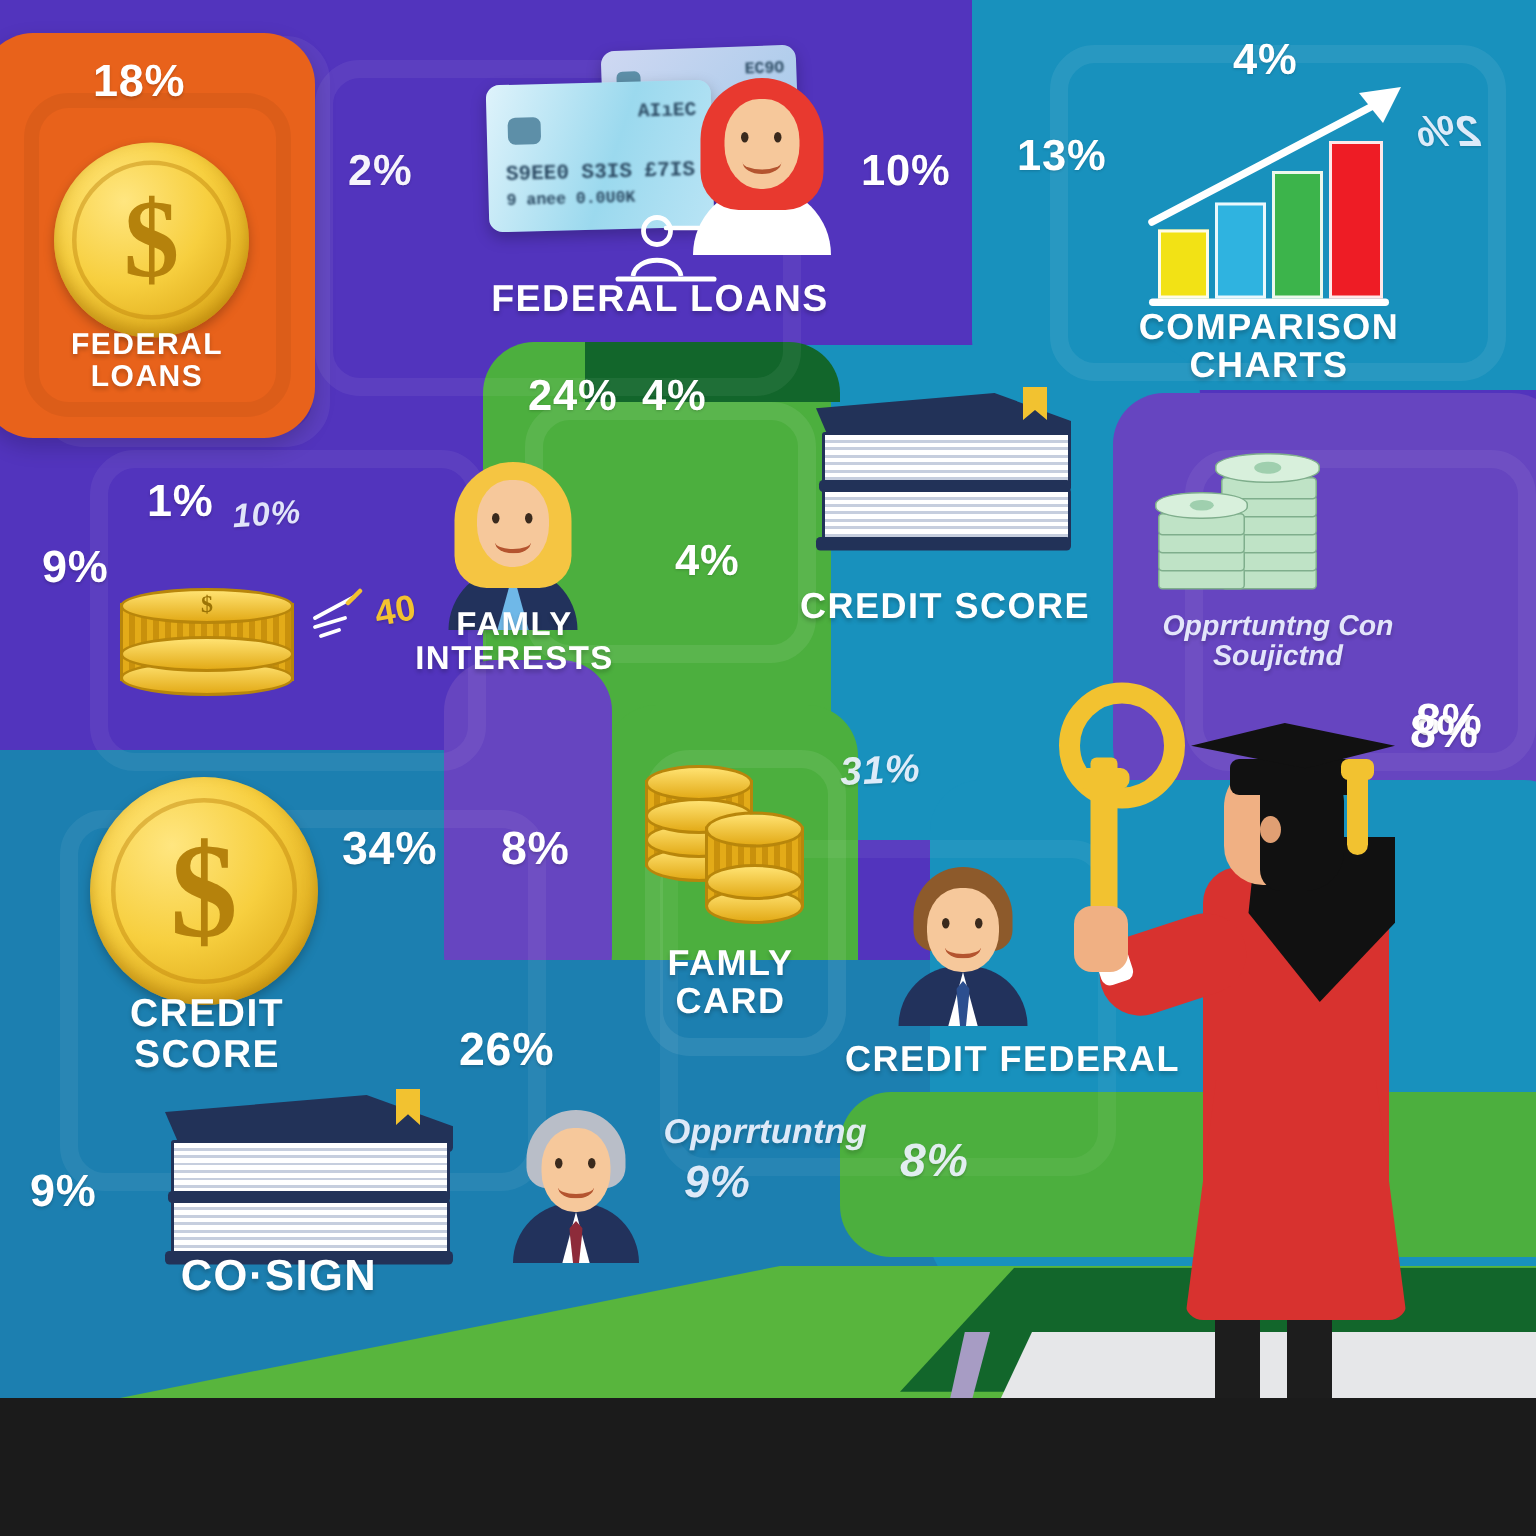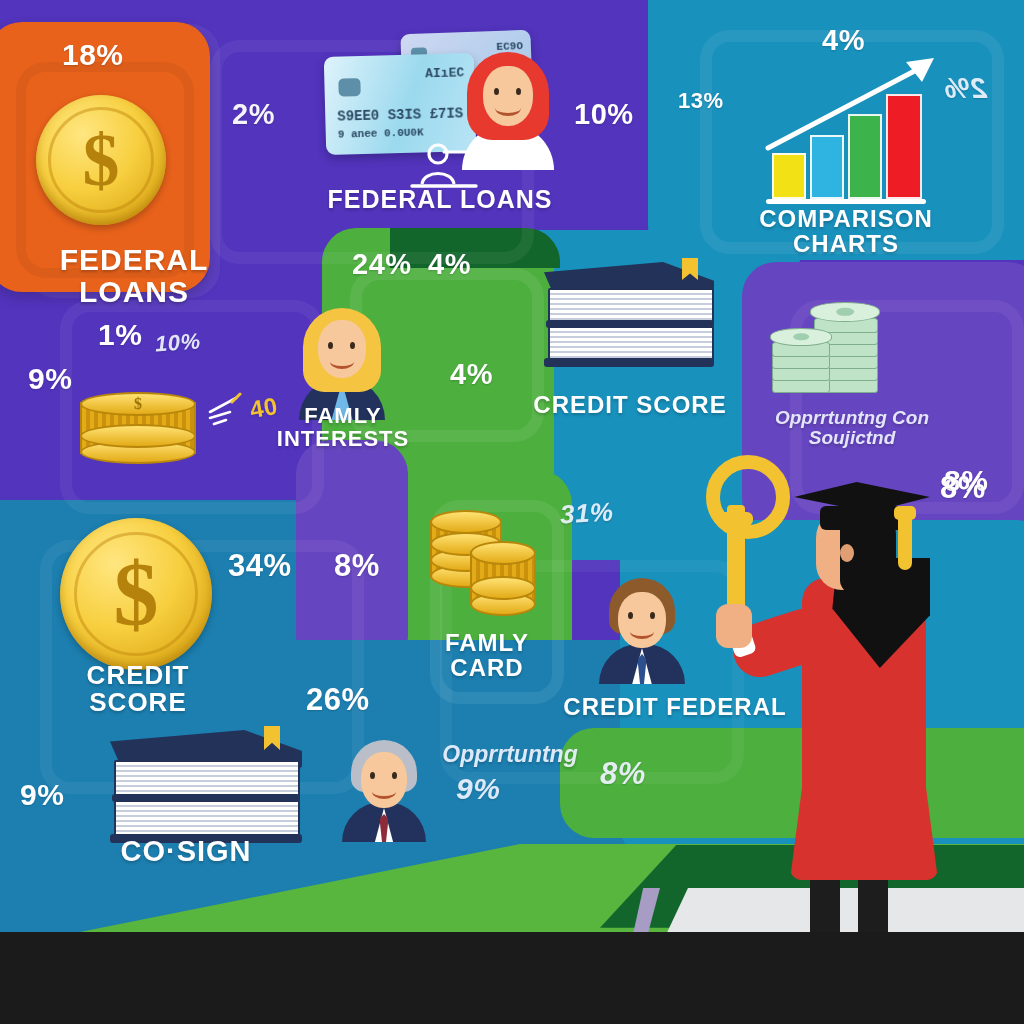--- a/index.html
+++ b/index.html
@@ -131,21 +131,21 @@
 
   <div class="region rr" style="left:-12px;top:22px;width:222px;height:270px;background:#e8621b;box-shadow:0 6px 14px rgba(0,0,0,.18);"></div>
   <div class="track" style="left:16px;top:62px;width:158px;height:196px;border-width:10px;border-color:rgba(0,0,0,.05);"></div>
 
   <div class="pct" style="left:62px;top:38px;font-size:30px;">18%</div>
 
   <div class="coin" style="left:36px;top:95px;width:130px;height:130px;">
     <div class="ring"></div>
     <div class="dollar" style="font-size:74px;">$</div>
   </div>
-  <div class="cap" style="left:0;top:244px;width:196px;font-size:30px;padding-left:36px;">FEDERAL
+  <div class="cap" style="left:0;top:220px;width:196px;font-size:20px;">FEDERAL
 LOANS</div>
 
   <div class="card" style="left:402px;top:32px;width:130px;height:95px;
               background:linear-gradient(135deg,#cfd8f2,#9fc7e8);transform:rotate(-2deg);">
     <div class="chip" style="left:10px;top:14px;width:16px;height:13px;"></div>
     <div class="blur" style="right:8px;top:10px;font-size:11px;">EC9O</div>
     <div class="blur" style="left:10px;top:52px;font-size:12px;">9I96 </div>
   </div>
 
   <div class="card" style="left:325px;top:55px;width:150px;height:98px;
@@ -185,21 +185,21 @@
     <div class="bar" style="left:120px;width:32px;height:97%;background:#ee1c25;"></div>
     <div class="axis" style="left:0;bottom:-5px;width:160px;height:5px;"></div>
   </div>
   <svg style="position:absolute;left:764px;top:48px;width:180px;height:110px;" viewBox="0 0 180 110">
     <line x1="4" y1="100" x2="160" y2="18" stroke="#fff" stroke-width="5" stroke-linecap="round"></line>
     <polygon points="170,10 142,14 158,34" fill="#fff"></polygon>
   </svg>
   <div class="cap" style="left:756px;top:206px;width:180px;font-size:24px;">COMPARISON
 CHARTS</div>
 
-  <div class="pct" style="left:678px;top:88px;font-size:22px;">13%</div>
+  <div class="pct" style="left:678px;top:88px;font-size:29px;">13%</div>
   <div class="pct" style="left:822px;top:24px;font-size:29px;">4%</div>
   <div class="pct garb" style="left:944px;top:72px;font-size:29px;transform:scaleX(-1);">2%</div>
 
   <div class="pct" style="left:352px;top:248px;font-size:29px;">24%</div>
   <div class="pct" style="left:428px;top:248px;font-size:29px;">4%</div>
   <div class="pct" style="left:450px;top:358px;font-size:29px;">4%</div>
 
   <div class="avatar" style="left:296px;top:308px;width:92px;height:112px;">
     <div class="av-body" style="width:86px;height:42px;background:#22325c;border-radius:44px 44px 0 0;"></div>
     <div class="av-shirt" style="width:30px;height:38px;background:#6fb8e8;"></div>

